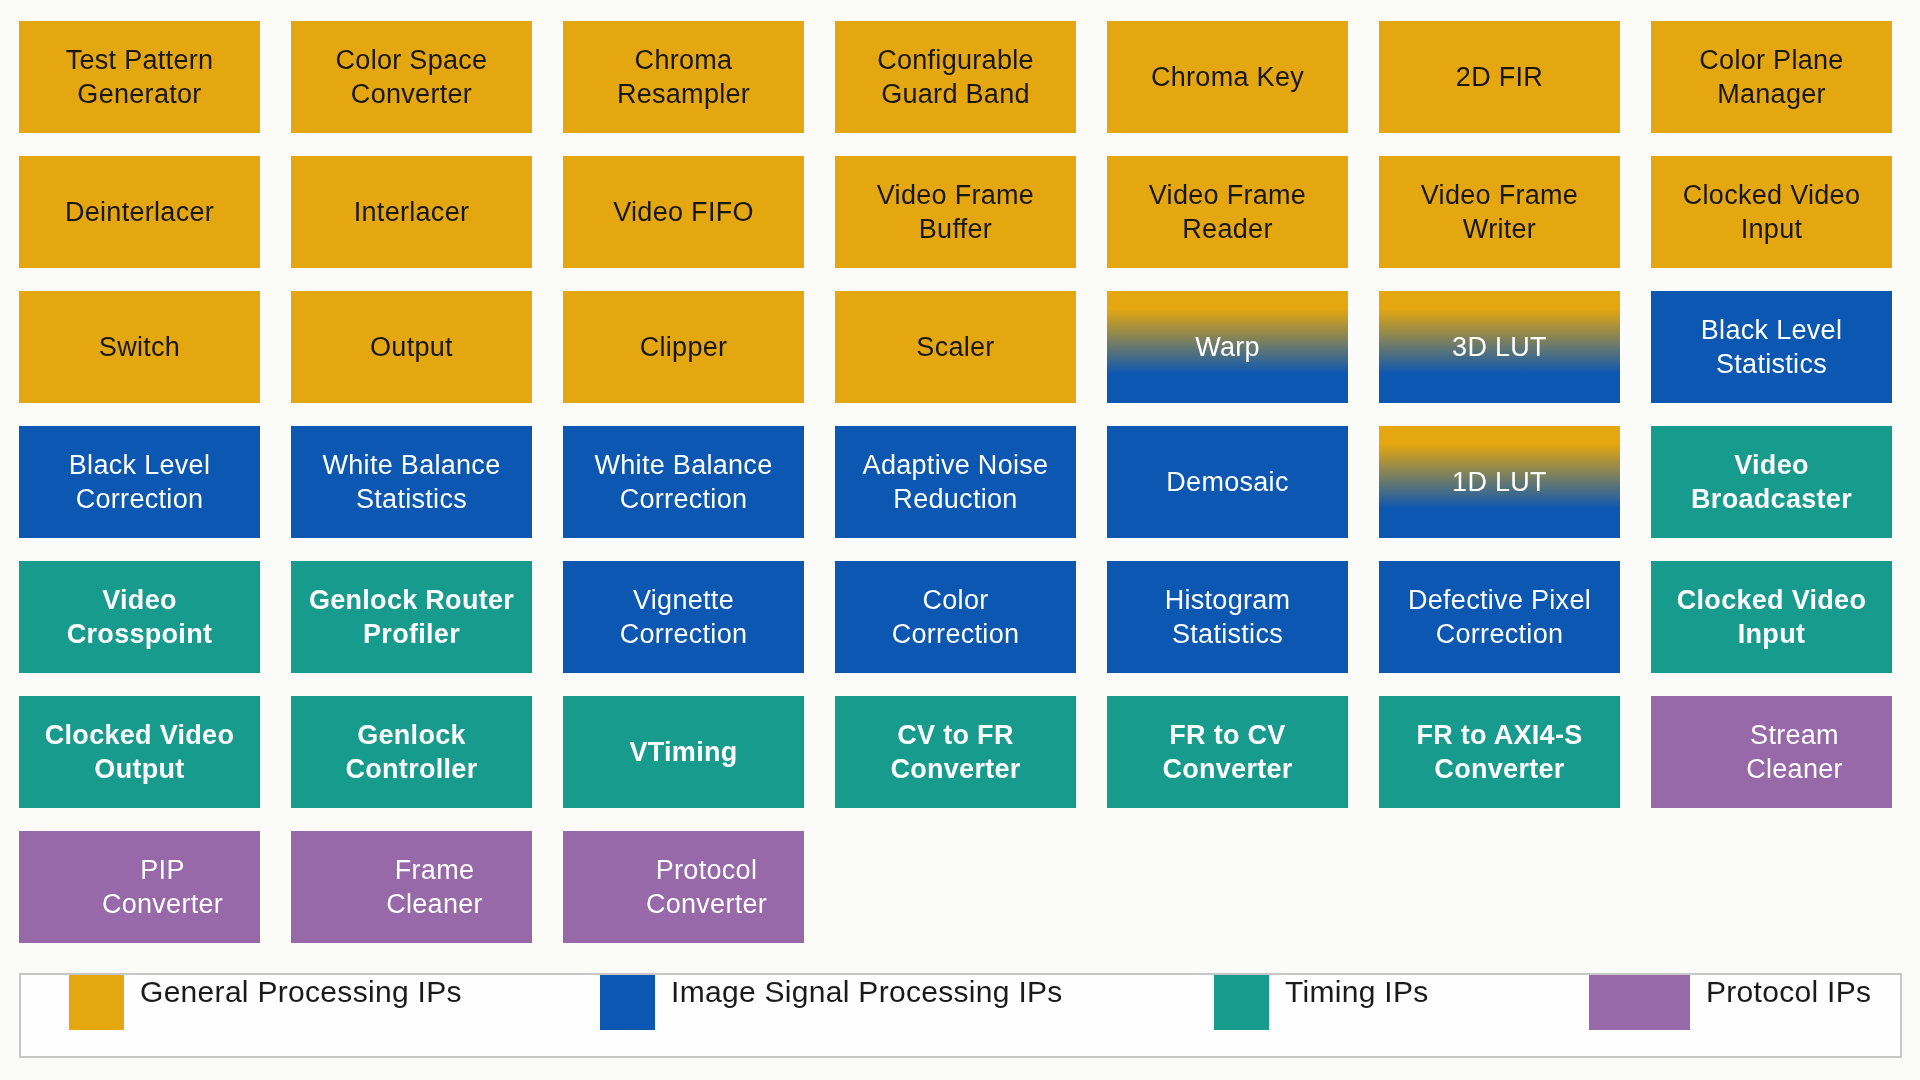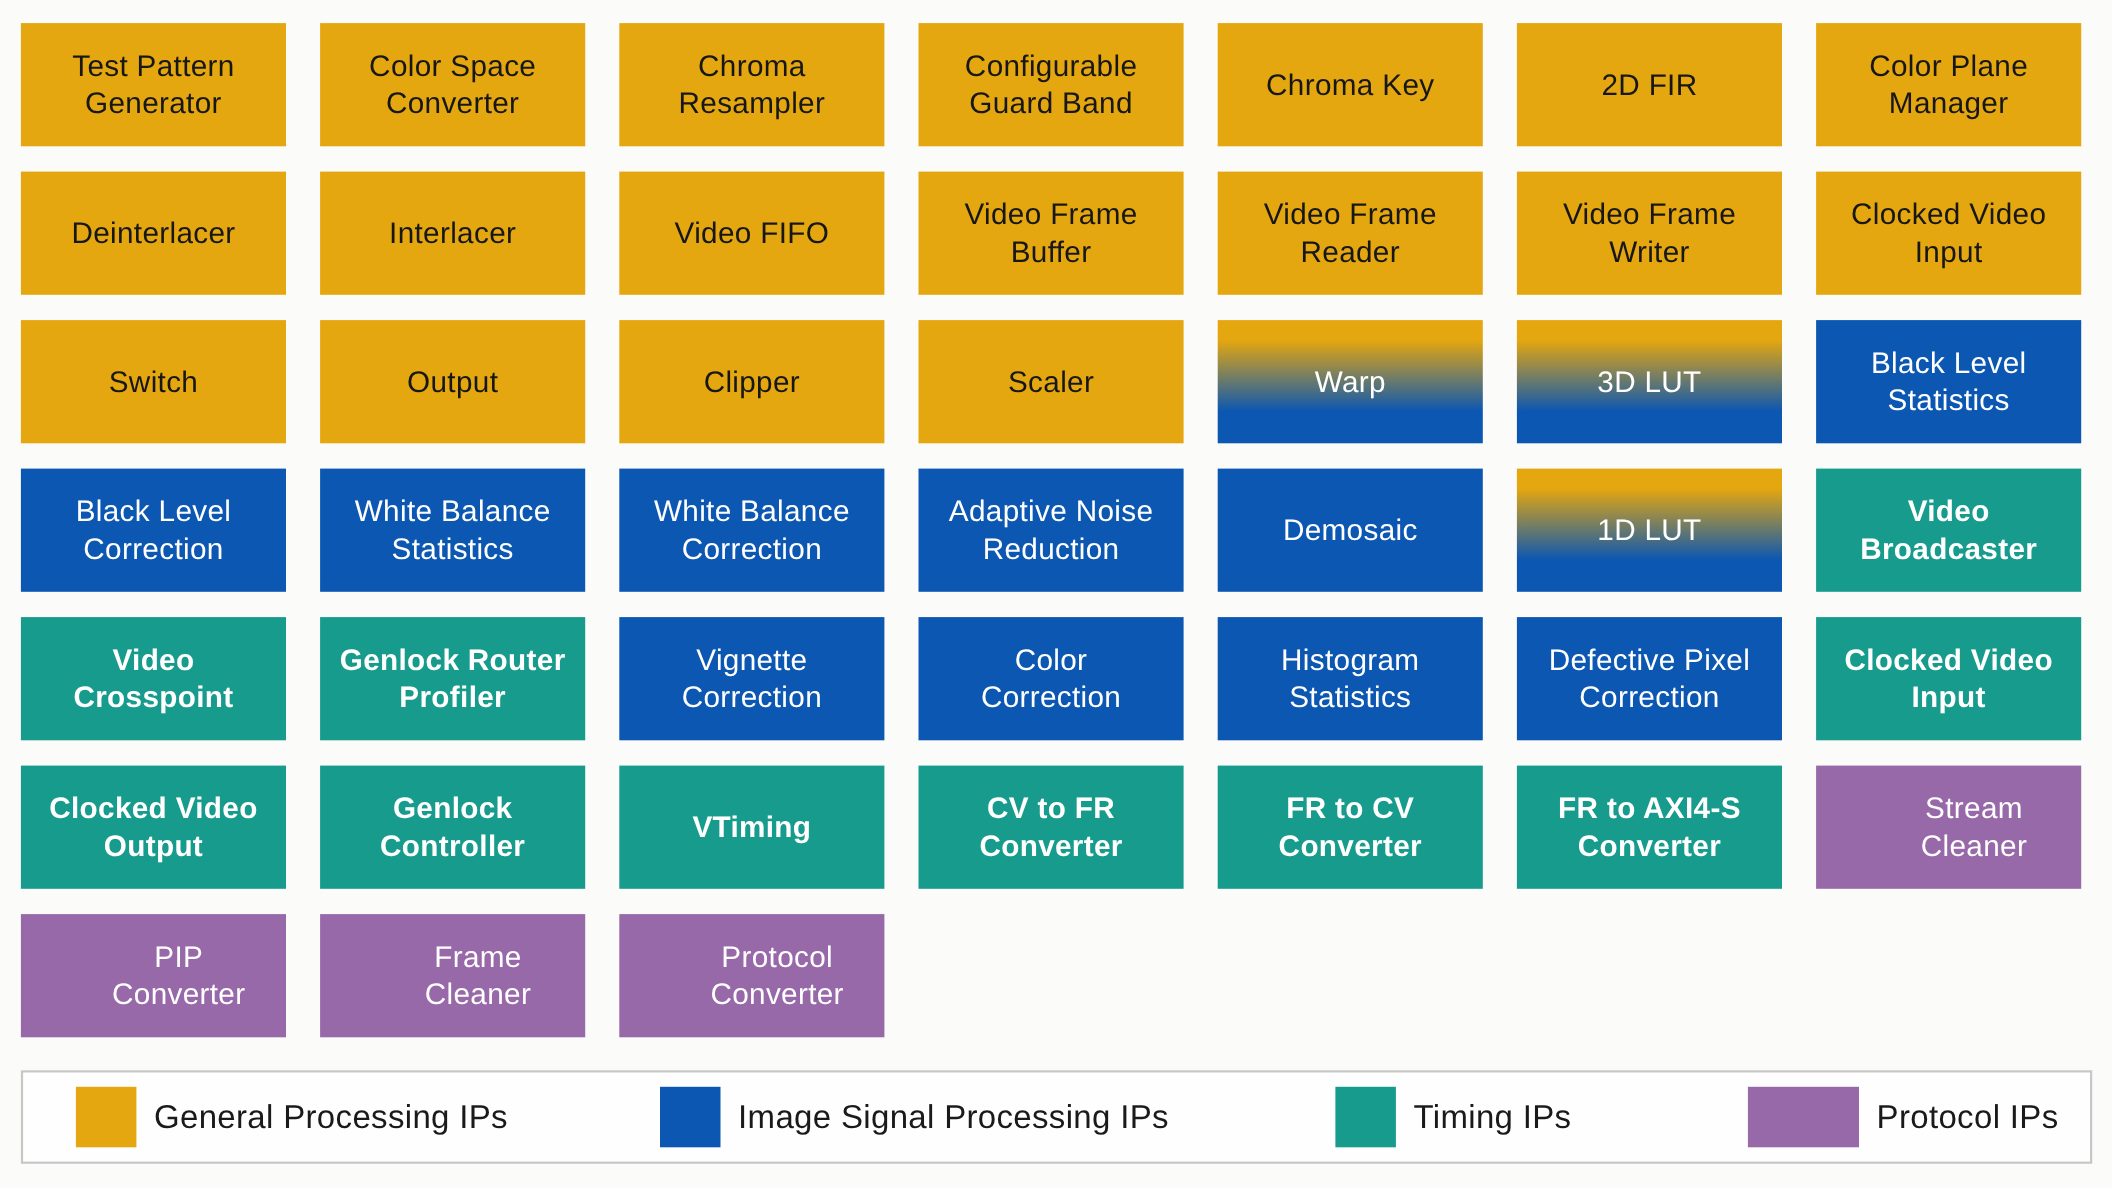--- a/index.html
+++ b/index.html
@@ -54,21 +54,20 @@
     width: 1879px;
     height: 81px;
     background: #FEFEFE;
     border: 2px solid var(--c-legend-border, #C7C7C7);
   }
   .legend-item {
     position: absolute;
     top: 0;
     height: 100%;
     display: flex;
-    align-items: center;
   }
   .legend-swatch {
     width: 55px;
     height: 55px;
     flex: 0 0 55px;
     margin-right: 16px;
   }
   .legend-label {
     font-size: 30px;
     letter-spacing: 0.3px;

